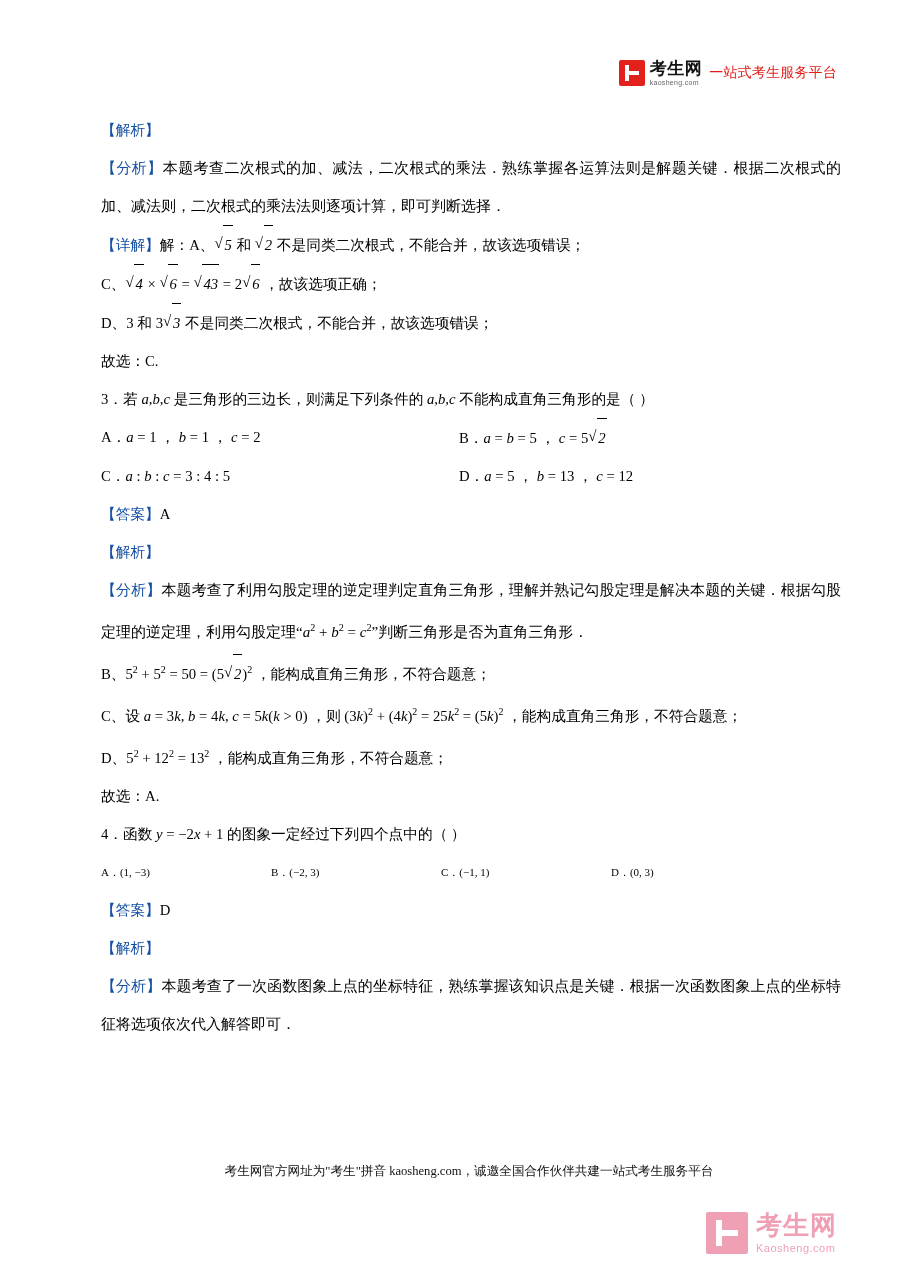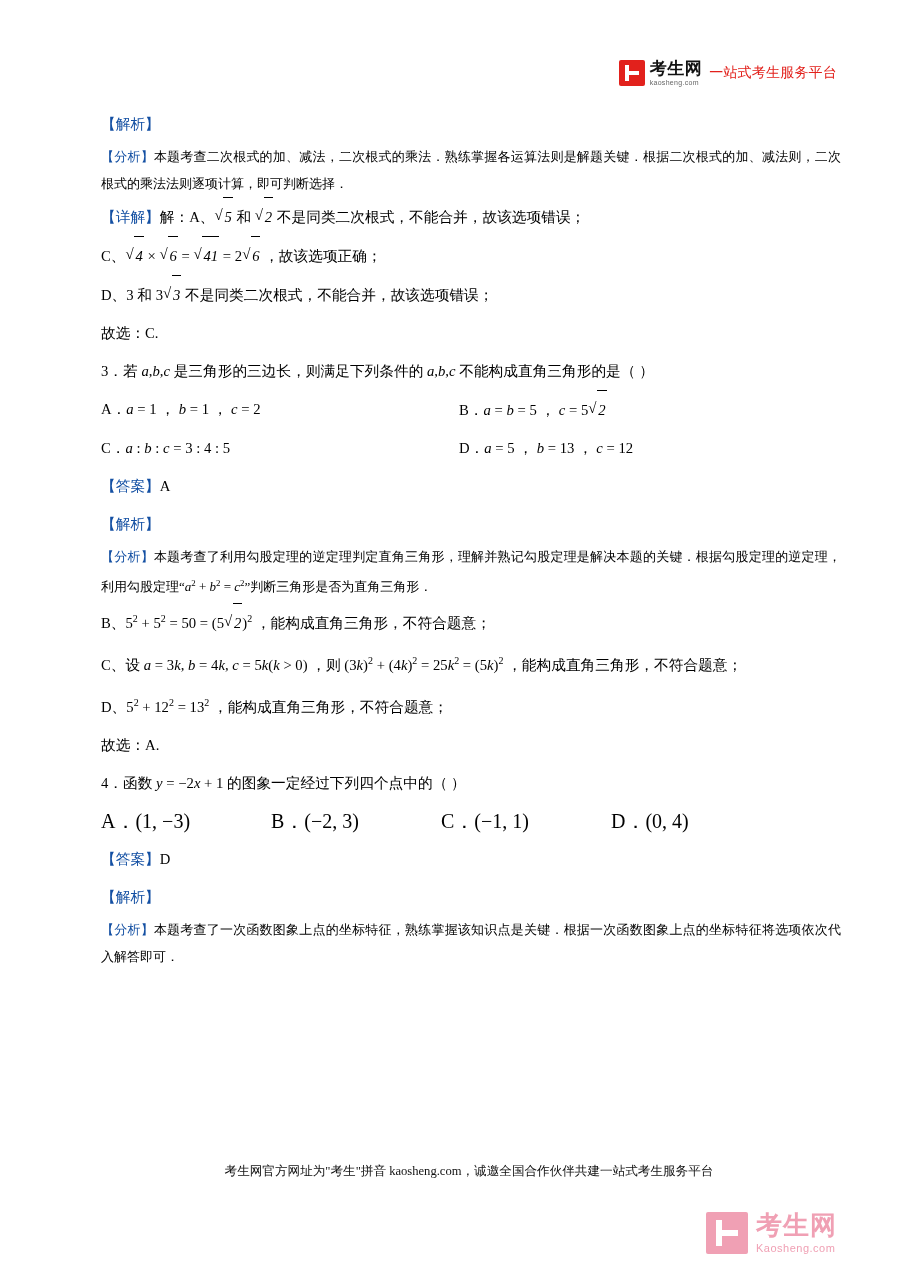--- a/index.html
+++ b/index.html
@@ -83,21 +83,21 @@
   .logo-slogan {
     font-family: "Liberation Sans", sans-serif;
     font-size: 14px;
     color: #e2211c;
     letter-spacing: 0.2px;
   }
 
   
   .content {
     position: absolute;
-    top: 105px;
+    top: 111px;
     left: 82px;
     width: 740px;
   }
   .line {
     font-size: 14.7px;
     line-height: 38px;
     color: #000000;
     white-space: nowrap;
   }
   .blue { color: #1450a3; }
@@ -105,21 +105,21 @@
   .row2 {
     display: flex;
     font-size: 14.7px;
     line-height: 38px;
     gap: 28px;
   }
   .row2 > div:first-child { width: 330px; }
 
   .row4 {
     display: flex;
-    font-size: 20px;
+    font-size: 11px;
     line-height: 38px;
   }
   .row4 > div { width: 170px; }
 
   
   .mi { font-style: italic; font-family: "Liberation Serif", serif; }
   .sup { font-size: 0.68em; vertical-align: super; }
   .sqrt {
     display: inline-block;
     position: relative;
@@ -133,22 +133,22 @@
     font-size: 1.02em;
   }
   .sqrt > span {
     display: inline-block;
     border-top: 1px solid #000;
     padding: 0 1px;
   }
 
   
   .para {
-    font-size: 13px;
-    line-height: 27px;
+    font-size: 15px;
+    line-height: 38px;
     text-align: justify;
   }
 
   
   .footer-note {
     position: absolute;
     left: 0;
     right: 0;
     bottom: 92px;
     text-align: center;
@@ -224,21 +224,21 @@
 
   <div class="content">
 
     <div class="line blue">【解析】</div>
 
     <div class="para"><span class="blue">【分析】</span><span>本题考查二次根式的加、减法，二次根式的乘法．熟练掌握各运算法则是解题关键．根据二次根式的加、减法则，二次根式的乘法法则逐项计算，即可判断选择．</span></div>
 
     <div class="line"><span class="blue">【详解】</span><span>解：A、</span><span class="sqrt"><span class="mi">5</span></span> 和 <span class="sqrt"><span class="mi">2</span></span> <span>不是同类二次根式，不能合并，故该选项错误；</span></div>
 
 
-    <div class="line">C、<span class="sqrt"><span class="mi">4</span></span> × <span class="sqrt"><span class="mi">6</span></span> = <span class="sqrt"><span class="mi">41</span></span> = 2<span class="sqrt"><span class="mi">6</span></span> ，故该选项正确；</div>
+    <div class="line">C、<span class="sqrt"><span class="mi">4</span></span> × <span class="sqrt"><span class="mi">6</span></span> = <span class="sqrt"><span class="mi">43</span></span> = 2<span class="sqrt"><span class="mi">6</span></span> ，故该选项正确；</div>
 
     <div class="line">D、3 和 3<span class="sqrt"><span class="mi">3</span></span> 不是同类二次根式，不能合并，故该选项错误；</div>
 
     <div class="line">故选：C.</div>
 
     <div class="line">3．若 <span class="mi">a</span>,<span class="mi">b</span>,<span class="mi">c</span> 是三角形的三边长，则满足下列条件的 <span class="mi">a</span>,<span class="mi">b</span>,<span class="mi">c</span> 不能构成直角三角形的是（      ）</div>
 
     <div class="row2">
       <div>A．<span class="mi">a</span> = 1 ， <span class="mi">b</span> = 1 ， <span class="mi">c</span> = 2</div>
       <div>B．<span class="mi">a</span> = <span class="mi">b</span> = 5 ， <span class="mi">c</span> = 5<span class="sqrt"><span class="mi">2</span></span></div>
@@ -263,21 +263,21 @@
     <div class="line">D、5<span class="sup">2</span> + 12<span class="sup">2</span> = 13<span class="sup">2</span> ，能构成直角三角形，不符合题意；</div>
 
     <div class="line">故选：A.</div>
 
     <div class="line">4．函数 <span class="mi">y</span> = −2<span class="mi">x</span> + 1 的图象一定经过下列四个点中的（      ）</div>
 
     <div class="row4">
       <div>A．(1, −3)</div>
       <div>B．(−2, 3)</div>
       <div>C．(−1, 1)</div>
-      <div>D．(0, 4)</div>
+      <div>D．(0, 3)</div>
     </div>
 
     <div class="line"><span class="blue">【答案】</span><span>D</span></div>
 
     <div class="line blue">【解析】</div>
 
     <div class="para"><span class="blue">【分析】</span><span>本题考查了一次函数图象上点的坐标特征，熟练掌握该知识点是关键．根据一次函数图象上点的坐标特征将选项依次代入解答即可．</span></div>
 
   </div>
 

